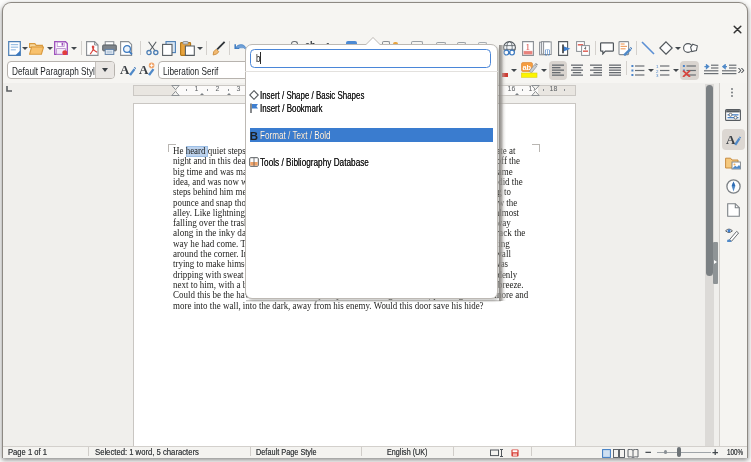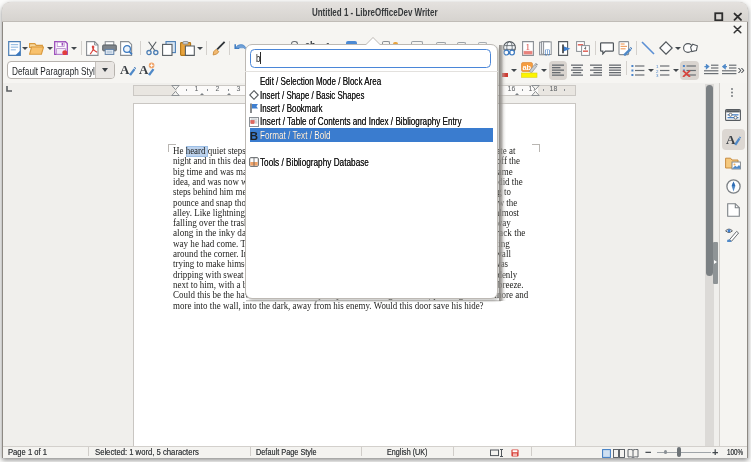--- a/index.html
+++ b/index.html
@@ -72,29 +72,20 @@
 #grip { position:absolute; left:713.4px; top:242px; width:4.8px; height:42px;
   background:#8f9496; border-radius:1px; }
 #griparr { position:absolute; left:714.3px; top:260.4px; width:0; height:0;
   border-top:2.6px solid transparent; border-bottom:2.6px solid transparent;
   border-left:3px solid #fff; }
 .wbtn { position:absolute; top:5px; }
 </style></head>
 <body>
 <div id="stage">
 <div id="win"></div>
-<div id="titlebar">
-  <div id="title">Untitled 1 - LibreOfficeDev Writer</div>
-  <div class="wbtn" style="left:712px"><svg width="9.5" height="9.5" viewBox="0 0 10 10">
-          <rect x="1.3" y="1.3" width="7.4" height="7.4" fill="none" stroke="#2e2e2e" stroke-width="1.9"></rect>
-        </svg></div>
-  <div class="wbtn" style="left:731px"><svg width="9.5" height="9.5" viewBox="0 0 10 10">
-          <path d="M1.6 1.6 L8.4 8.4 M8.4 1.6 L1.6 8.4" stroke="#2e2e2e" stroke-width="1.9" stroke-linecap="round"></path>
-        </svg></div>
-</div>
 <div class="abs" style="left:732.5px;top:25px">
       <svg width="9" height="9" viewBox="0 0 9 9">
         <path d="M1.2 1.2 L7.8 7.8 M7.8 1.2 L1.2 7.8" stroke="#333" stroke-width="1.5" stroke-linecap="round"></path>
       </svg>
     </div>
 <div class="abs" style="left:7.6px;top:40.5px">
       <svg width="13" height="15" viewBox="0 0 13 15">
         <path d="M0.7 0.7 h11.6 v13.6 h-11.6 Z" fill="#fff" stroke="#4d7fb5" stroke-width="1.2"></path>
         <rect x="2.8" y="3" width="7.4" height="1.2" fill="#9cc0e4"></rect>
         <rect x="2.8" y="5.6" width="7.4" height="1.2" fill="#9cc0e4"></rect>
@@ -268,20 +259,23 @@
         <path d="M13.9 5.8 l1.8 1.3 l0.5 -0.9 l-1.7 -1.2 Z" fill="#2f6cb4"></path>
       </svg>
     </div>
 <div class="abs" style="left:138.5px;top:62px">
       <svg width="16" height="15" viewBox="0 0 16 15">
         <text x="0" y="12" font-family="Liberation Serif" font-size="13" font-weight="bold" fill="#3a3f44">A</text>
         <path d="M9 12.6 L13.6 6.4 L15.4 7.8 L11 13.8 Z" fill="#4f89c8"></path>
         <circle cx="12.6" cy="3.4" r="2.8" fill="#f0a368"></circle>
         <path d="M12.6 1.6 v3.6 M10.8 3.4 h3.6" stroke="#fff" stroke-width="0.9"></path>
       </svg>
+    </div>
+<div class="abs combo" style="left:157.5px;top:61px;width:120px;height:18px">
+<span class="combotxt">Liberation Serif</span>
     </div>
 <div class="abs" style="left:501.8px;top:73.4px;width:6.4px;height:3.6px;background:#cc3c34"></div>
 <div class="abs" style="left:510.5px;top:68.5px;width:0;height:0;border-left:3.2px solid transparent;border-right:3.2px solid transparent;border-top:3.8px solid #42484d"></div>
 <div class="abs" style="left:520.5px;top:61.5px">
       <svg width="17" height="16" viewBox="0 0 17 16">
         <rect x="0.5" y="0.5" width="11" height="9" rx="1.5" fill="#f59d3f" stroke="#d9822a" stroke-width="0.6"></rect>
         <text x="1.4" y="7.6" font-family="Liberation Sans" font-size="7.5" font-weight="bold" fill="#fff">ab</text>
         <path d="M8.2 9.4 L13.6 2.6 L15.8 4.2 L10.6 10.8 Z" fill="#c9cdd1" stroke="#8a8f94" stroke-width="0.7"></path>
         <path d="M14 2 l2.2 1.6 l0.7 -1 l-2.1 -1.6 Z" fill="#8a8f94"></path>
         <rect x="0.4" y="11" width="15.6" height="4.3" fill="#fcf400" stroke="#d9cf16" stroke-width="0.6"></rect>
@@ -566,52 +560,36 @@
 <div class="abs" style="left:478px;top:41.5px;width:9px;height:2.5px;border:1px solid #a5abb0;border-bottom:none;border-radius:3px 3px 0 0"></div>
 
 <div id="popup"></div>
 <div class="abs" style="left:498.5px;top:45px;width:7px;height:256px;background:linear-gradient(90deg, rgba(135,132,128,0.95) 0%, rgba(155,152,148,0.78) 38%, rgba(200,197,193,0.32) 68%, rgba(246,245,242,0) 100%)"></div>
 <div class="abs" style="left:246px;top:299.6px;width:255px;height:2.6px;background:linear-gradient(180deg, rgba(130,127,123,0.6), rgba(246,245,242,0))"></div>
 <div id="parrow"></div>
 <div id="searchbox"></div>
 <div id="sbtext">b</div>
 <div id="cursor"></div>
 <div id="psep"></div>
-<div class="prow" style="top:74.5px">
-      <span class="picon"></span>
-      <span class="ptxt" style="transform:scaleX(0.7814);transform-origin:0 0">Edit / Selection Mode / Block Area</span>
-    </div>
 <div class="prow" style="top:101.4px">
       <span class="picon">
         <svg width="10" height="10" viewBox="0 0 10 10">
           <path d="M2 0.5 V10" stroke="#55595d" stroke-width="1.4"></path>
           <path d="M3 1 h6 l-1.6 2.2 L9 5.5 H3 Z" fill="#3e7fd0"></path>
         </svg>
       </span>
       <span class="ptxt" style="transform:scaleX(0.7758);transform-origin:0 0">Insert / Bookmark</span>
     </div>
 <div class="prow" style="top:88.0px">
       <span class="picon">
         <svg width="10" height="10" viewBox="0 0 10 10">
           <path d="M5 0.7 L9.3 5 L5 9.3 L0.7 5 Z" fill="#fff" stroke="#55595d" stroke-width="1.1"></path>
         </svg>
       </span>
       <span class="ptxt" style="transform:scaleX(0.7696);transform-origin:0 0">Insert / Shape / Basic Shapes</span>
-    </div>
-<div class="prow" style="top:114.8px">
-      <span class="picon">
-        <svg width="10" height="10" viewBox="0 0 10 10">
-          <rect x="0.5" y="0.5" width="9" height="9" fill="#fff" stroke="#8a8f94" stroke-width="1"></rect>
-          <rect x="1.8" y="3.4" width="3.4" height="3.2" fill="#e06a60" stroke="#c9443e" stroke-width="0.5"></rect>
-          <rect x="6" y="3.6" width="2.4" height="1" fill="#b5babe"></rect>
-          <rect x="6" y="5.4" width="2.4" height="1" fill="#b5babe"></rect>
-          <rect x="1.8" y="1.6" width="6.6" height="1" fill="#b5babe"></rect>
-        </svg>
-      </span>
-      <span class="ptxt" style="transform:scaleX(0.792);transform-origin:0 0">Insert / Table of Contents and Index / Bibliography Entry</span>
     </div>
 <div class="prow sel" style="top:128.3px">
       <span class="picon">
         <svg width="10" height="10" viewBox="0 0 10 10">
           <text x="0.8" y="9.6" font-family="Liberation Sans" font-weight="bold" font-size="11.5" fill="#20252a">B</text>
         </svg>
       </span>
       <span class="ptxt" style="transform:scaleX(0.7924);transform-origin:0 0">Format / Text / Bold</span>
     </div>
 <div class="prow" style="top:155.2px">

